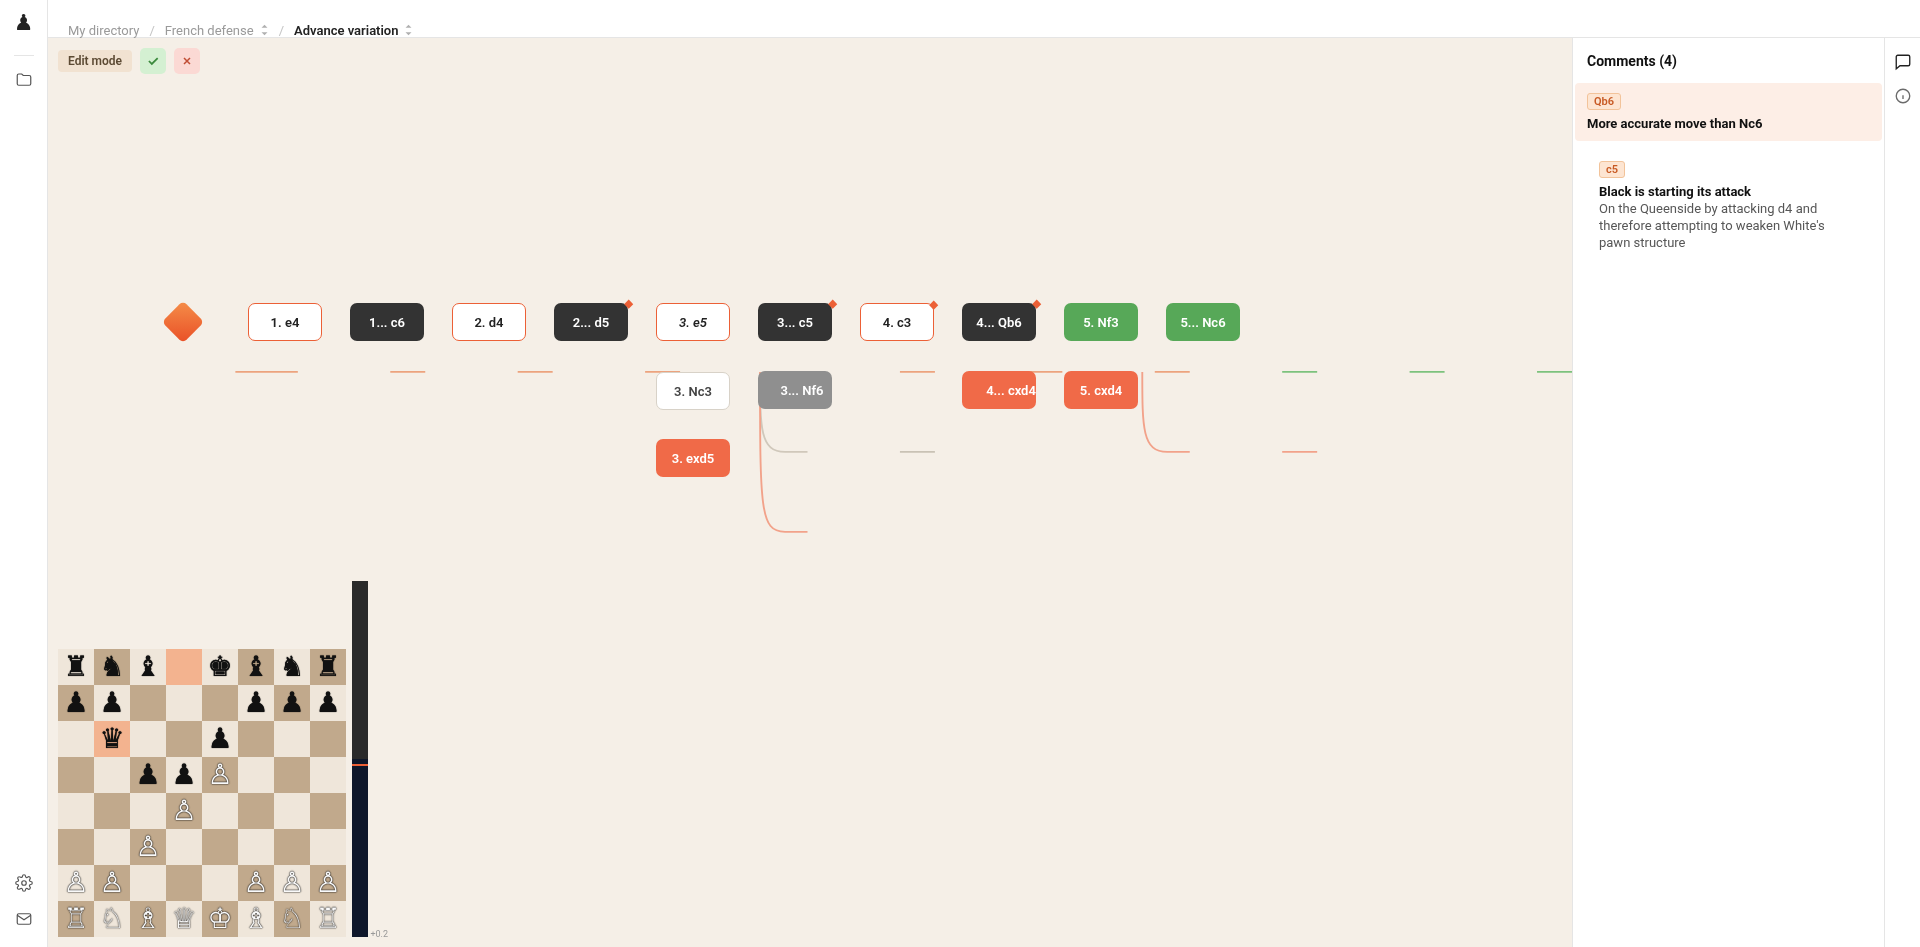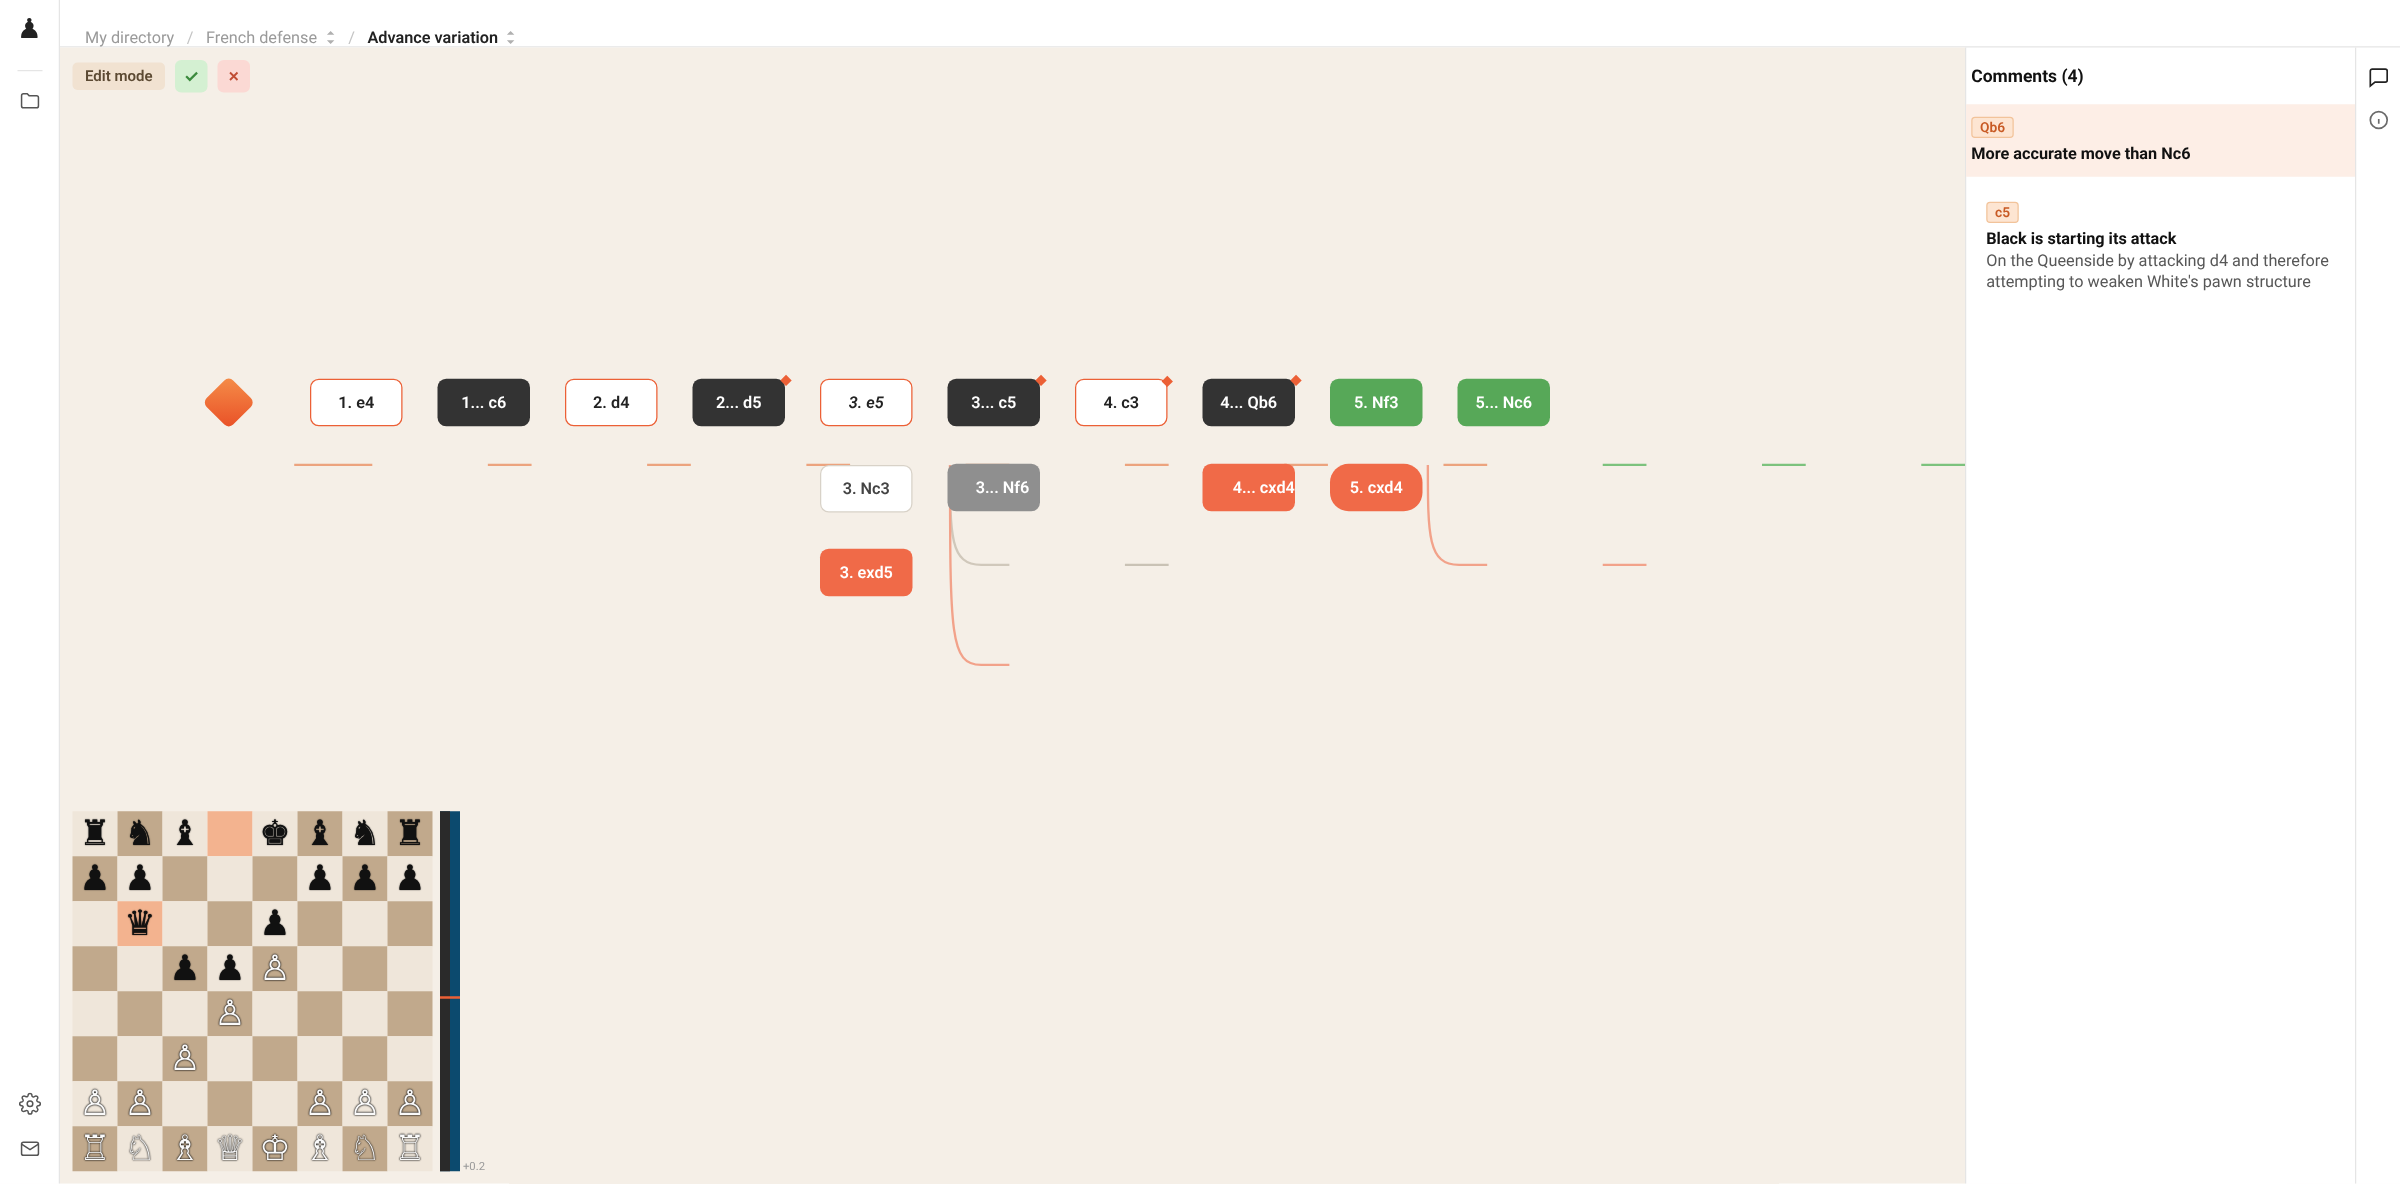--- a/index.html
+++ b/index.html
@@ -124,34 +124,34 @@
   .board {
     display:grid;
     grid-template-columns: repeat(8, 36px);
     grid-template-rows: repeat(8, 36px);
   }
   .sq { width:36px; height:36px; display:flex; align-items:center; justify-content:center; font-size:28px; line-height:1;}
   .sq.l { background: var(--square-light); }
   .sq.d { background: var(--square-dark); }
   .sq.hl { background: var(--square-hl); }
   .eval-bar {
-    width:16px; height:288px; background:#0c4a6e;
-    display:flex; flex-direction:row;
+    width:16px; height:356px; background:#0f172a;
+    display:flex; flex-direction:column;
     position:relative;
   }
   .eval-black { background:#2a2a2a; flex:0 0 50%; }
   .eval-white { flex:1; }
   .eval-mark { width:100%; height:2px; background:var(--orange); position:absolute; top:51.5%;}
   .eval-num { font-size:9px; color:#999; position:absolute; bottom:-2px; right:-20px;}
 
   
   .comments {
     grid-column: 3;
     border-left:1px solid var(--light-border);
-    padding: 15px 4px;
+    padding: 15px 14px;
     font-size:13px;
     overflow-y:auto;
   }
   .comments h3 { margin:0 0 14px; font-size:14px; font-weight:700;}
   .cmt { padding:10px 12px; border-radius:4px; margin-bottom:10px;}
   .cmt.active { background:#fdeee6; margin-left:-12px; margin-right:-12px; padding-left:12px; padding-right:12px;}
   .cmt .tag {
     display:inline-block; background:var(--tag-bg); color:var(--tag-fg);
     font-size:11px; font-weight:600; padding:1px 6px; border-radius:3px;
     border:1px solid #f2c39a;
@@ -294,21 +294,21 @@
         </div>
         <div class="node gray" style="left: 710px; top: 333px; padding-left: 14px;">
           <span>3...  Nf6</span>
         </div>
         <div class="node red" style="left: 608px; top: 401px;">
           <span>3.  exd5</span>
         </div>
         <div class="node red" style="left: 914px; top: 333px; padding-left: 24px;">
           <span>4...  cxd4</span>
         </div>
-        <div class="node red" style="left: 1016px; top: 333px; border-radius: 15px;">
+        <div class="node red" style="left: 1016px; top: 333px;">
           <span>5.  cxd4</span>
         </div>
       </div>
 
     <div class="board-wrap">
       <div class="board" id="board">
           <div class="sq l">
             <span style="color: rgb(17, 17, 17); text-shadow: rgb(0, 0, 0) 0px 0px 1px;">♜</span>
           </div>
           <div class="sq d">

